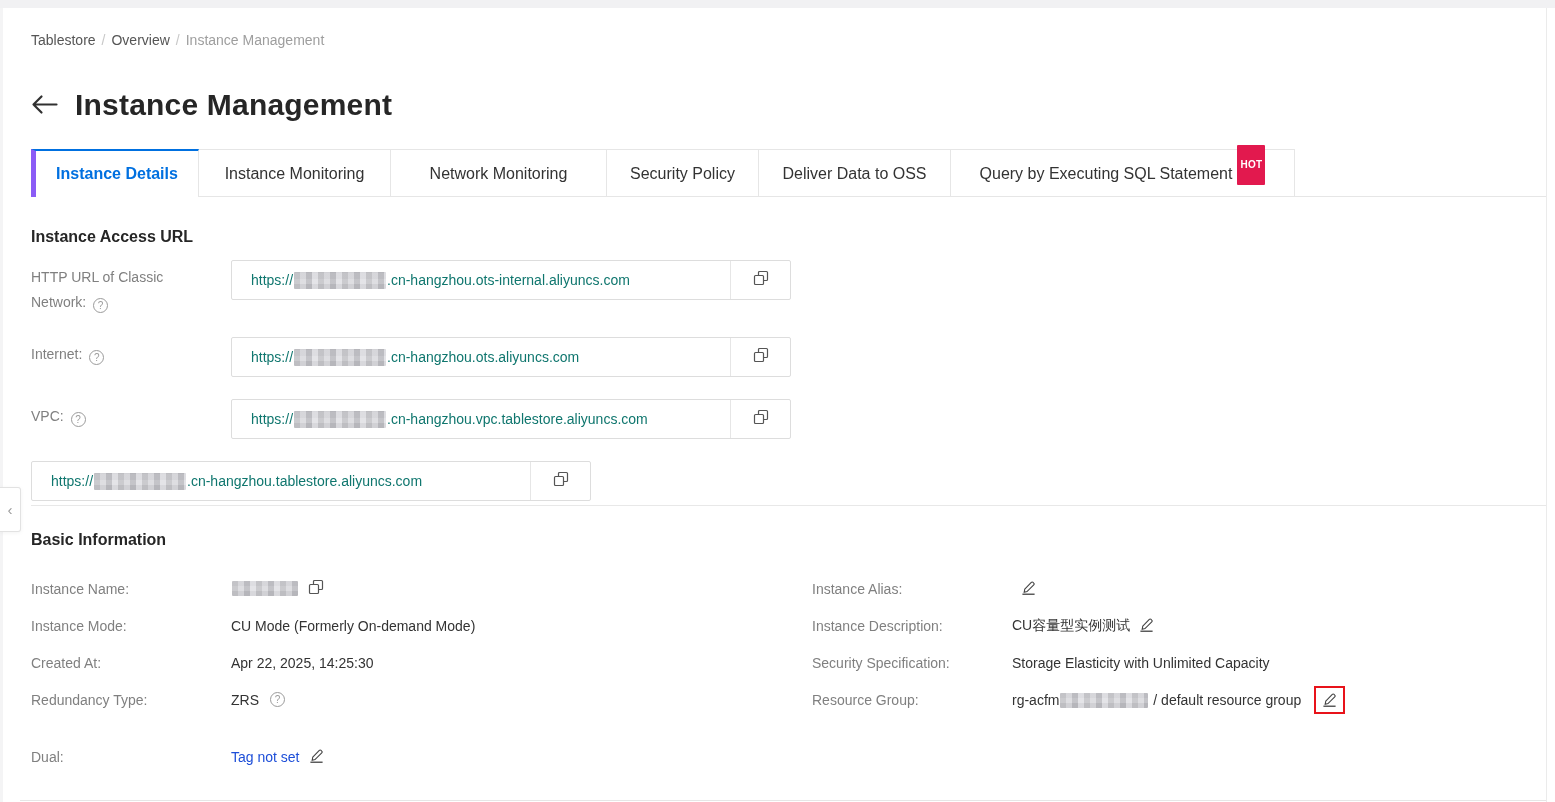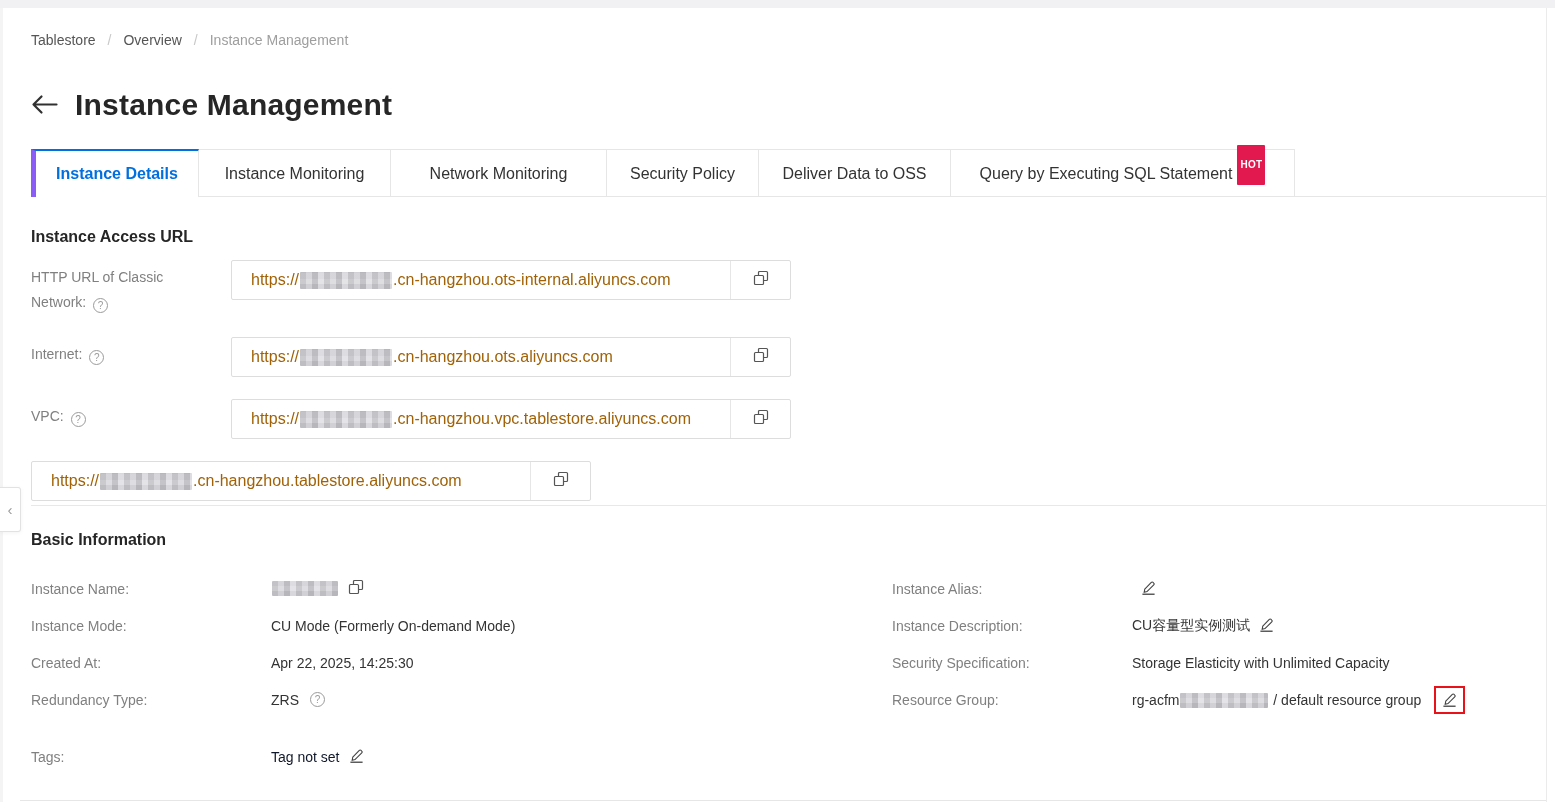--- a/index.html
+++ b/index.html
@@ -7,21 +7,21 @@
   body { font-family:"Liberation Sans","DejaVu Sans",sans-serif; color:#333; }
   .page { position:relative; width:1555px; height:802px; background:#fff; overflow:hidden; }
 
   
   .top-strip { position:absolute; top:0; left:0; right:0; height:8px; background:#f1f1f3; }
   .left-edge { position:absolute; top:8px; left:0; bottom:0; width:3px; background:#f4f4f5; }
   .right-edge { position:absolute; top:8px; right:8px; bottom:0; width:1px; background:#ebebeb; }
   .bottom-line { position:absolute; bottom:1px; left:20px; right:9px; height:1px; background:#e6e6e6; }
 
   
-  .breadcrumb { position:absolute; top:32px; left:31px; font-size:14px; color:#555; display:flex; align-items:center; gap:12px; }
+  .breadcrumb { position:absolute; top:32px; left:31px; font-size:14px; color:#555; display:flex; align-items:center; gap:6px; }
   .crumb { color:#555; cursor:pointer; }
   .crumb-sep { color:#c8c8c8; }
   .crumb.current { color:#9e9e9e; cursor:default; }
 
   
   .title-row { position:absolute; top:88px; left:31px; display:flex; align-items:center; gap:17px; }
   .back-btn { display:flex; align-items:center; cursor:pointer; padding-top:3px; }
   .page-title { font-size:30px; font-weight:600; color:#262626; letter-spacing:.2px; }
 
   
@@ -39,44 +39,44 @@
   .section-title { font-size:16px; font-weight:bold; color:#262626; }
   .url-section { position:absolute; top:228px; left:31px; }
   .url-rows { margin-top:14px; }
   .url-row { display:flex; }
   .url-row.gap-lg { margin-bottom:22px; }
   .url-row.gap-sm { margin-bottom:22px; }
   .field-label { width:200px; padding-right:20px; padding-top:5px; font-size:14px; color:#808080; line-height:25px; }
   .qicon { display:inline-block; width:15px; height:15px; border:1px solid #9b9b9b; border-radius:50%; color:#9b9b9b;
            font-size:10px; line-height:13px; text-align:center; vertical-align:-2px; margin-left:3px; cursor:pointer; }
   .url-box { width:560px; height:40px; border:1px solid #ddd; border-radius:2px; display:flex; background:#fff; }
-  .url-text { flex:1; display:flex; align-items:center; padding-left:19px; font-size:16px; color:#a16207; white-space:nowrap; }
+  .url-text { flex:1; display:flex; align-items:center; padding-left:19px; font-size:14px; color:#0f766e; white-space:nowrap; }
   .copy-cell { width:60px; border-left:1px solid #e6e6e6; display:flex; align-items:center; justify-content:center; cursor:pointer; }
 
   
   .mosaic { display:inline-block; height:17px; border-radius:1px; vertical-align:-4px; margin:0 1px;
     background:
       repeating-linear-gradient(90deg, rgba(178,178,182,.50) 0 6px, rgba(216,216,220,.50) 6px 12px, rgba(158,158,164,.45) 12px 18px, rgba(228,228,232,.55) 18px 24px),
       repeating-linear-gradient(0deg, #cacace 0 5px, #e4e4e7 5px 10px, #d5d5d9 10px 16px);
     filter: blur(.6px);
   }
   .mosaic.url-redact { width:92px; }
   .mosaic.name-redact { width:66px; height:15px; vertical-align:-3px; }
   .mosaic.rg-redact { width:88px; height:15px; vertical-align:-3px; }
 
   .divider { position:absolute; top:505px; left:31px; right:9px; height:1px; background:#e8e8e8; }
 
   
   .basic-section { position:absolute; top:531px; left:31px; right:9px; }
   .info-grid { margin-top:21px; }
-  .info-row { display:grid; grid-template-columns:200px 581px 200px 1fr; align-items:center; height:37px; font-size:14px;gap:40px; }
+  .info-row { display:grid; grid-template-columns:200px 581px 200px 1fr; align-items:center; height:37px; font-size:14px; }
   .info-row.tags-row { margin-top:20px; }
   .info-label { color:#808080; padding-right:20px; }
   .info-value { color:#333; display:flex; align-items:center; gap:9px; }
-  .muted { color:#0f172a; }
+  .muted { color:#1d4ed8; }
   .icon-btn { display:inline-flex; align-items:center; cursor:pointer; }
   .red-box { display:inline-flex; align-items:center; justify-content:center; border:2px solid #e8131a; padding:3px 6px 2px 6px; margin-left:4px; }
 
   
   .collapse-handle { position:absolute; top:487px; left:0; width:21px; height:45px; background:#fff;
     border:1px solid #e2e2e2; border-left:none; border-radius:0 3px 3px 0; box-shadow:0 1px 4px rgba(0,0,0,.05);
     display:flex; align-items:center; justify-content:center; cursor:pointer; color:#9a9a9a; font-size:15px; z-index:3; }
 </style>
 </head>
 <body>
@@ -304,21 +304,21 @@
                   <path d="M4 10.8 L11 3.6 a1.3 1.3 0 0 1 1.9 0 l0.7 0.7 a1.3 1.3 0 0 1 0 1.9 L6.4 13.4 L3.4 14.1 Z"></path>
                   <line x1="1.5" y1="16.2" x2="14.5" y2="16.2" stroke-width="1.4"></line>
                 </svg>
               </span>
             </span>
           </span>
         </div>
       </div>
 
       <div class="info-row tags-row">
-        <div class="info-label">Tags:</div>
+        <div class="info-label">Dual:</div>
         <div class="info-value">
           <span class="muted">Tag not set</span>
           <span class="icon-btn">
             <span>
               <svg width="15" height="16" viewBox="0 0 16 17" fill="none" stroke="#444" stroke-width="1.2">
                 <path d="M4 10.8 L11 3.6 a1.3 1.3 0 0 1 1.9 0 l0.7 0.7 a1.3 1.3 0 0 1 0 1.9 L6.4 13.4 L3.4 14.1 Z"></path>
                 <line x1="1.5" y1="16.2" x2="14.5" y2="16.2" stroke-width="1.4"></line>
               </svg>
             </span>
           </span>

